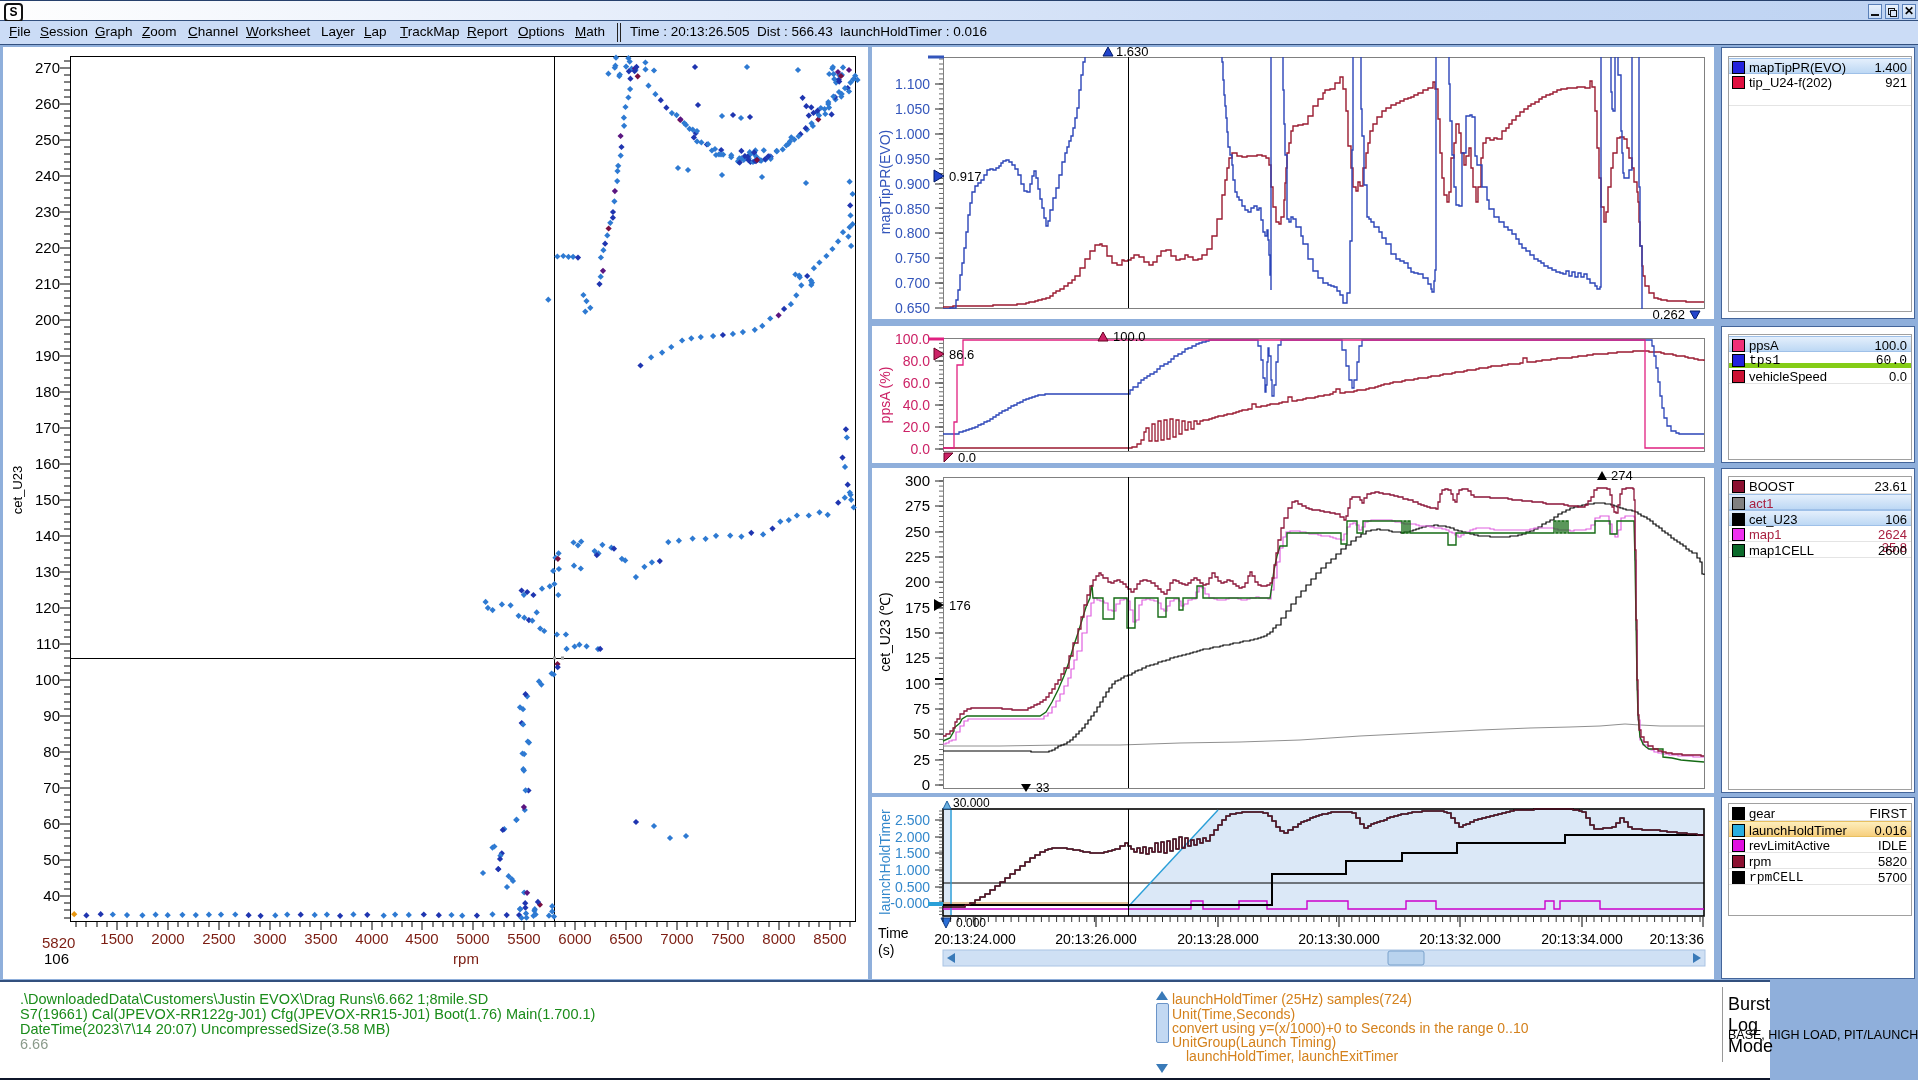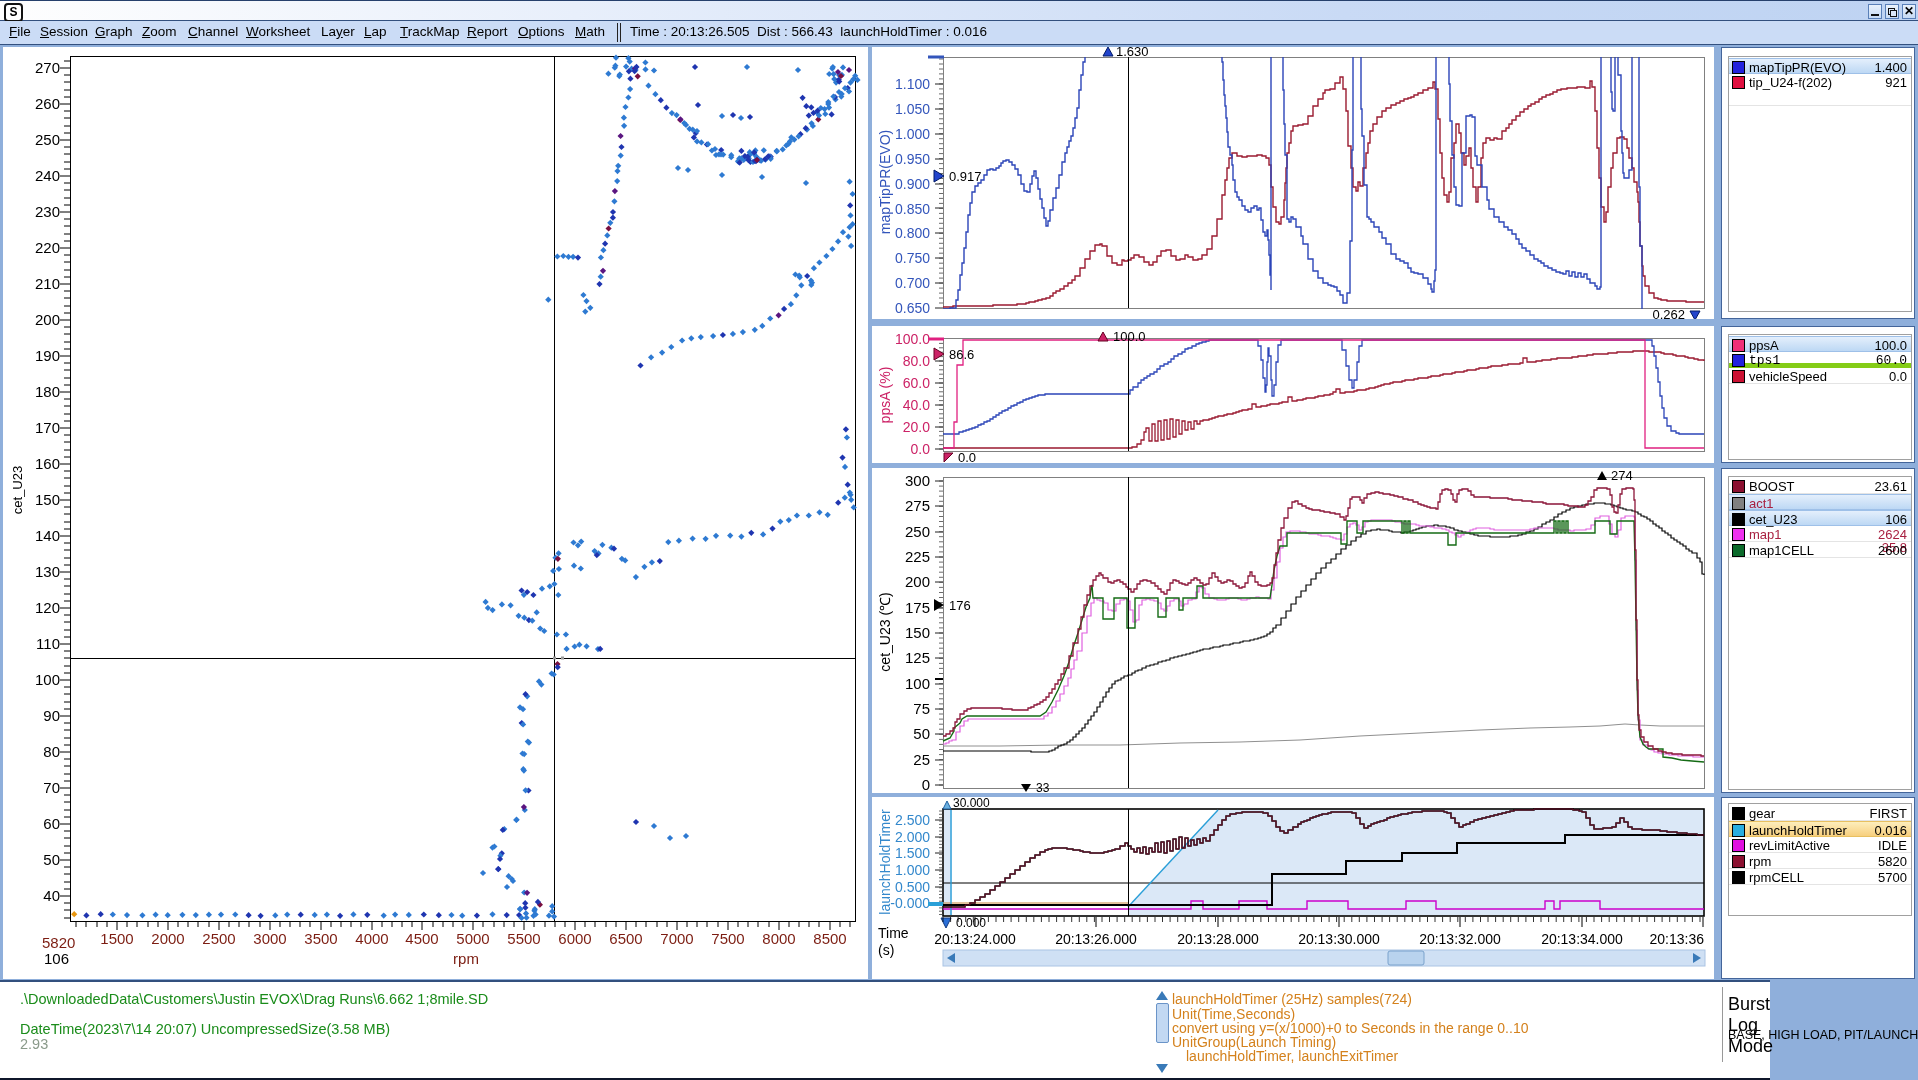--- a/index.html
+++ b/index.html
@@ -1192,28 +1192,29 @@
       <span style="position:absolute;left:20px;top:1px;font-size:13px;color:#000;white-space:nowrap;">revLimitActive</span>
       <span style="position:absolute;right:4px;top:1px;font-size:13px;color:#000;">IDLE</span>
     </div>
     <div style="position:absolute;left:0;top:49px;width:182px;height:16px;border-bottom:1px solid #e4e4e4;box-sizing:border-box;">
       <span style="position:absolute;left:3px;top:2px;width:11px;height:11px;background:#8b1030;border:1px solid #000;"></span>
       <span style="position:absolute;left:20px;top:1px;font-size:13px;color:#000;white-space:nowrap;">rpm</span>
       <span style="position:absolute;right:4px;top:1px;font-size:13px;color:#000;">5820</span>
     </div>
     <div style="position:absolute;left:0;top:65px;width:182px;height:16px;border-bottom:1px solid #e4e4e4;box-sizing:border-box;">
       <span style="position:absolute;left:3px;top:2px;width:11px;height:11px;background:#000000;border:1px solid #000;"></span>
-      <span style="position:absolute;left:20px;top:1px;font-size:13px;color:#000;white-space:nowrap;">rpmCELL</span>
+      <span style="position:absolute;left:20px;top:1px;font-size:13px;color:#000;white-space:nowrap;font-family:Liberation Mono, monospace;">rpmCELL</span>
       <span style="position:absolute;right:4px;top:1px;font-size:13px;color:#000;">5700</span>
     </div>
   </div>
 <div style="position:absolute;left:0;top:980px;width:1770px;height:96px;background:#fff;border-top:2px solid #33507e;border-bottom:3px solid #0f172a;box-sizing:content-box;">
     <span style="color:#1a8c1a;font-size:14.5px;position:absolute;left:20px;white-space:pre;top:9px;">.\DownloadedData\Customers\Justin EVOX\Drag Runs\6.662 1;8mile.SD</span>
+    <span style="color:#1a8c1a;font-size:14.5px;position:absolute;left:20px;white-space:pre;top:24px;">S7(19661) Cal(JPEVOX-RR122g-J01) Cfg(JPEVOX-RR15-J01) Boot(1.76) Main(1.700.1)</span>
     <span style="color:#1a8c1a;font-size:14.5px;position:absolute;left:20px;white-space:pre;top:39px;">DateTime(2023\7\14 20:07) UncompressedSize(3.58 MB)</span>
-    <span style="color:#8a9a8a;font-size:14.5px;position:absolute;left:20px;top:54px;">2.93</span>
+    <span style="color:#8a9a8a;font-size:14.5px;position:absolute;left:20px;top:54px;">6.66</span>
     <span style="position:absolute;left:1155px;top:10px;width:14px;height:66px;"></span>
     <span style="position:absolute;left:1156px;top:9px;width:0;height:0;border-left:6px solid transparent;border-right:6px solid transparent;border-bottom:9px solid #3a7ab8;"></span>
     <span style="position:absolute;left:1156px;top:21px;width:11px;height:38px;background:#c2d8f2;border:1px solid #6a94c8;border-radius:2px;"></span>
     <span style="position:absolute;left:1156px;top:82px;width:0;height:0;border-left:6px solid transparent;border-right:6px solid transparent;border-top:9px solid #3a7ab8;"></span>
     <span style="color:#d4811c;font-size:14px;position:absolute;white-space:pre;left:1172px;top:9px;">launchHoldTimer (25Hz) samples(724)</span>
     <span style="color:#d4811c;font-size:14px;position:absolute;white-space:pre;left:1172px;top:24px;">Unit(Time,Seconds)</span>
     <span style="color:#d4811c;font-size:14px;position:absolute;white-space:pre;left:1172px;top:38px;">convert using y=(x/1000)+0 to Seconds in the range 0..10</span>
     <span style="color:#d4811c;font-size:14px;position:absolute;white-space:pre;left:1172px;top:52px;">UnitGroup(Launch Timing)</span>
     <span style="color:#d4811c;font-size:14px;position:absolute;white-space:pre;left:1186px;top:66px;">launchHoldTimer, launchExitTimer</span>
     <span style="position:absolute;left:1722px;top:5px;width:1px;height:75px;background:#999;"></span>

